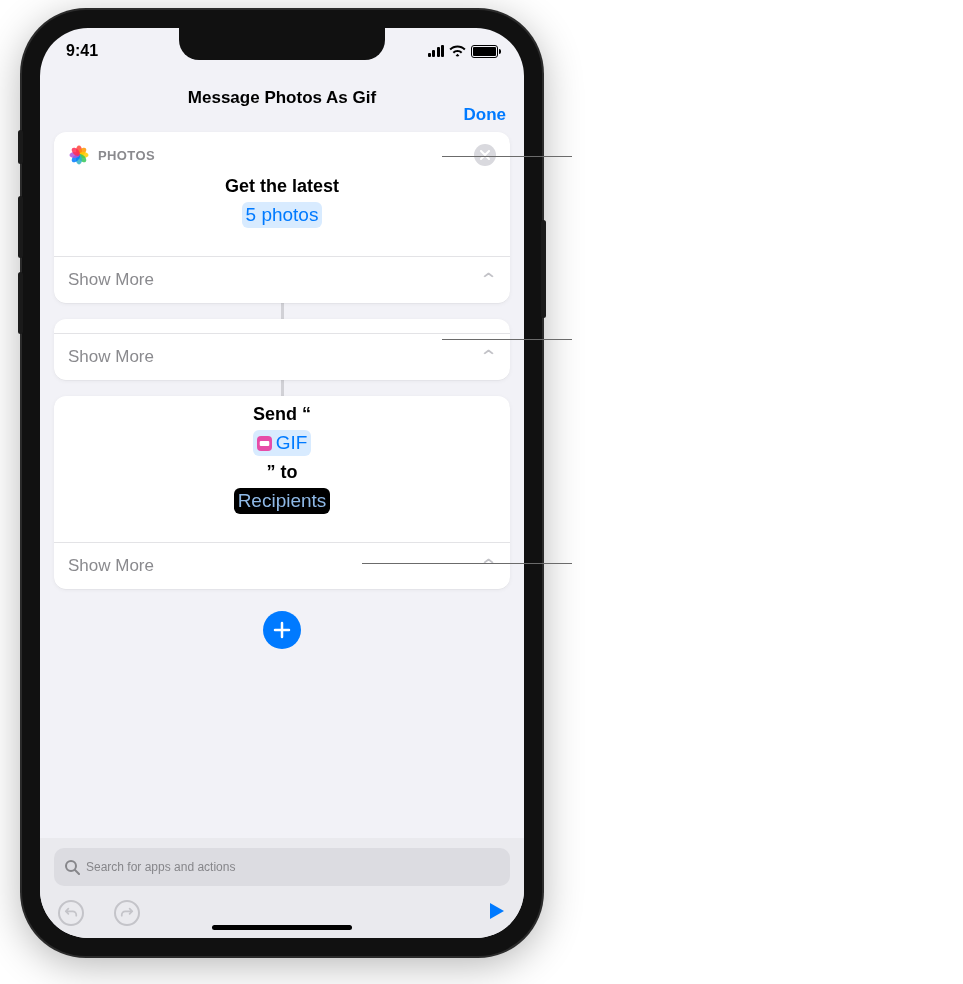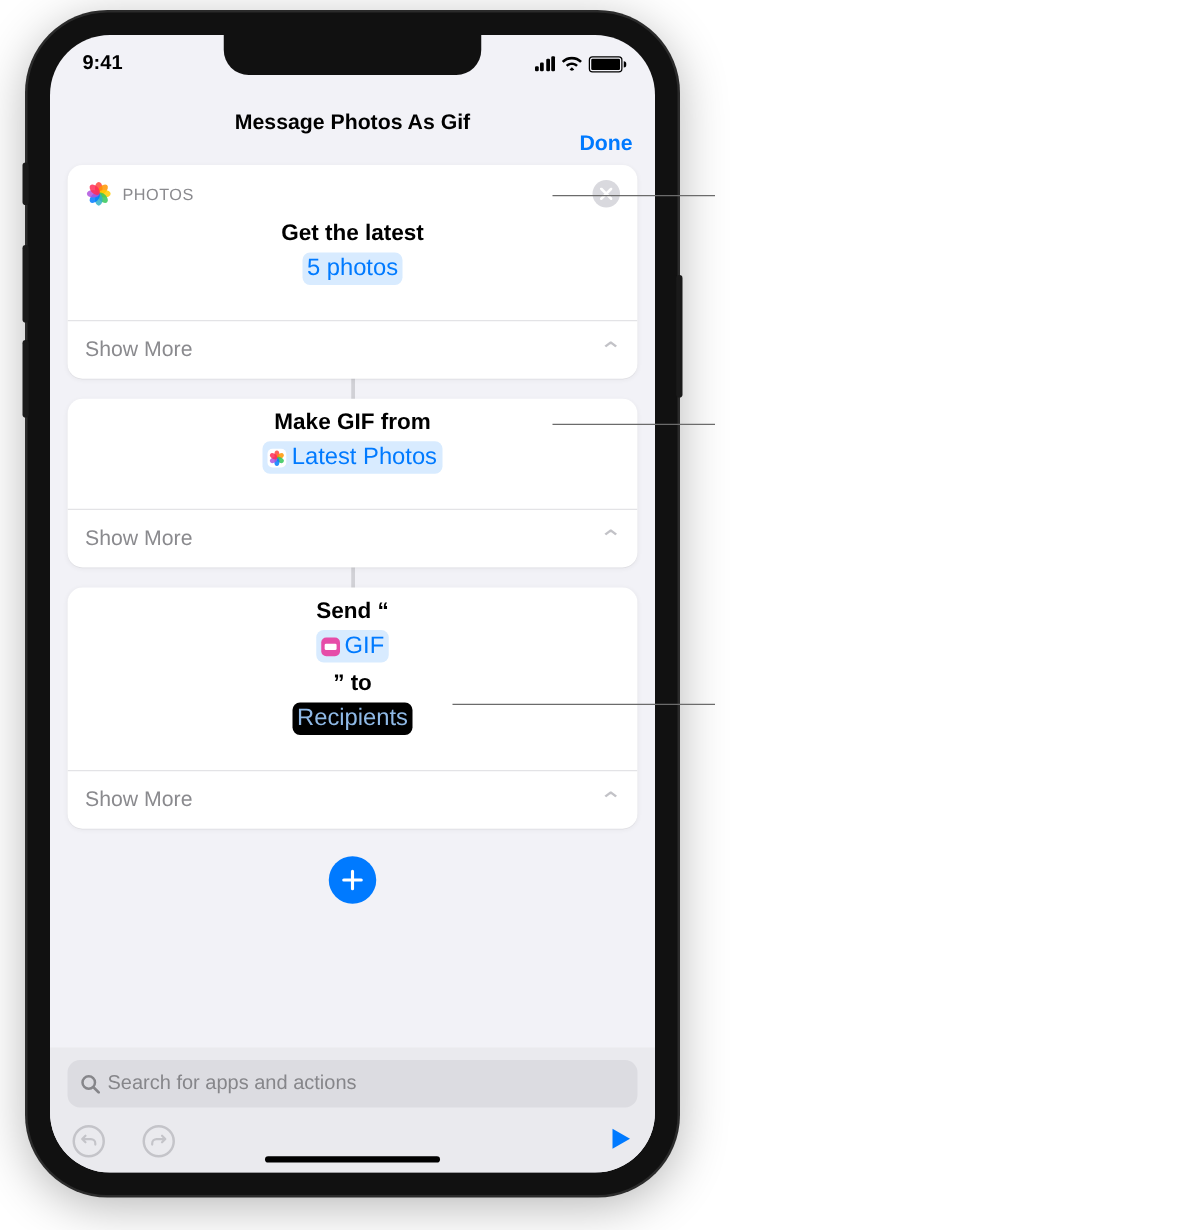--- a/index.html
+++ b/index.html
@@ -121,21 +121,21 @@
     gap: 8px;
     position: relative;
   }
   .app-icon {
     width: 22px; height: 22px; border-radius: 5px; flex:0 0 22px;
     display:flex; align-items:center; justify-content:center;
     font-size: 13px;
   }
   .app-label {
     font-size: 13px;
-    font-weight: 400;
+    font-weight: 700;
     letter-spacing: 0.4px;
     color: #8a8a8e;
   }
   .delete {
     margin-left: auto;
     width: 22px; height: 22px;
     border-radius: 50%;
     background: #d9d9de;
     display:flex;align-items:center;justify-content:center;
     color:#fff; font-size:16px; line-height:1;
@@ -191,21 +191,21 @@
     background:#eaeaee;
     padding: 10px 14px 12px;
   }
   .search {
     background:#dcdce1;
     border-radius: 10px;
     height: 38px;
     display:flex; align-items:center;
     padding: 12px 10px;
     color:#86868a;
-    font-size: 16px;
+    font-size: 12px;
     gap:6px;
   }
   .search svg{width:16px;height:16px;flex:0 0 16px;}
   .toolbar {
     display:flex; align-items:center;
     justify-content:space-between;
     margin-top: 14px;
     padding: 0 4px;
   }
   .toolbar .left{display:flex;gap:30px;}
@@ -312,38 +312,20 @@
         <div style="height:14px"></div>
         <div class="show-more">
           <span>Show More</span>
           <span class="chev">⌃</span>
         </div>
       </div>
 
       <div class="connector"></div>
 
       <div class="action-card">
-        <div class="card-body">
-          <span class="plain">Make GIF from</span>
-          <span class="token">
-            <span class="tiny-icon photos-tiny">
-              <svg viewBox="0 0 15 15" width="15" height="15">
-                  <g transform="translate(7.5 7.5)">
-                <ellipse rx="2" ry="3.2" cy="-3" fill="#ff453a" opacity=".85" transform="rotate(0)"></ellipse>
-                <ellipse rx="2" ry="3.2" cy="-3" fill="#ff9500" opacity=".85" transform="rotate(60)"></ellipse>
-                <ellipse rx="2" ry="3.2" cy="-3" fill="#34c759" opacity=".85" transform="rotate(120)"></ellipse>
-                <ellipse rx="2" ry="3.2" cy="-3" fill="#007aff" opacity=".85" transform="rotate(180)"></ellipse>
-                <ellipse rx="2" ry="3.2" cy="-3" fill="#af52de" opacity=".85" transform="rotate(240)"></ellipse>
-                <ellipse rx="2" ry="3.2" cy="-3" fill="#ff2d55" opacity=".85" transform="rotate(300)"></ellipse>
-              </g>
-                </svg>
-            </span>
-            <span>Latest Photos</span>
-          </span>
-        </div>
         <div style="height:14px"></div>
         <div class="show-more">
           <span>Show More</span>
           <span class="chev">⌃</span>
         </div>
       </div>
 
       <div class="connector"></div>
 
       <div class="action-card">

